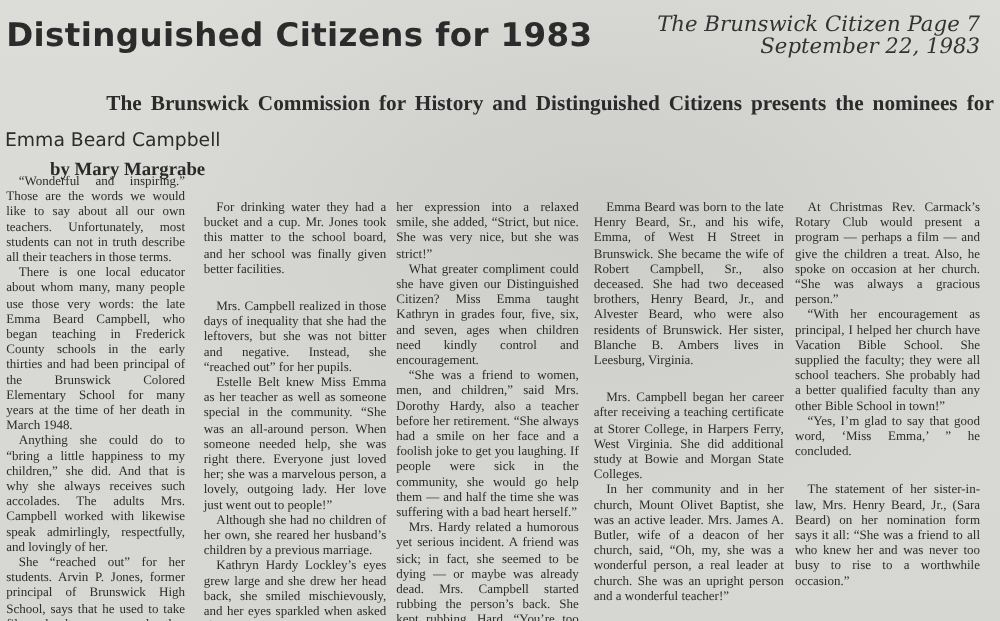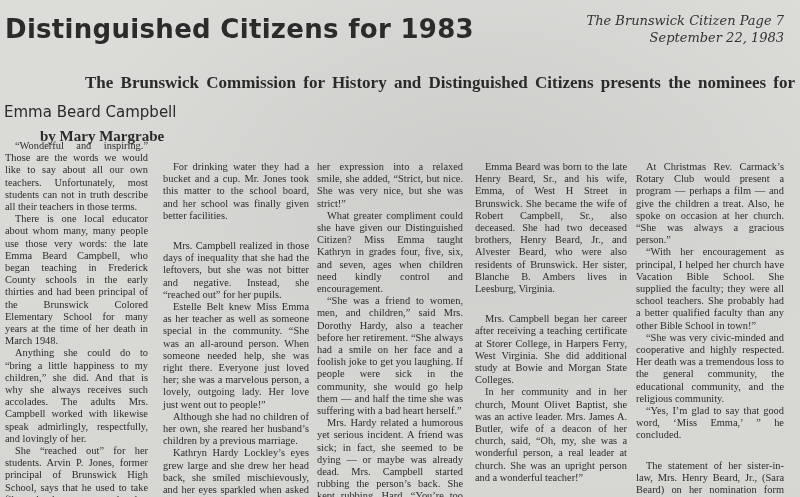--- a/index.html
+++ b/index.html
@@ -17,21 +17,21 @@
       linear-gradient(#dcdcd9, #d6d6d3);
   }
   .masthead-title {
     position:absolute; left:5px; top:14px;
     font-family:"DejaVu Sans", sans-serif; font-weight:bold;
     font-size:26px; letter-spacing:0.3px; color:#2b2b2b; white-space:nowrap;
   }
   .folio {
     position:absolute; right:16px; top:12px; text-align:right;
     font-family:"DejaVu Serif", serif; font-style:italic;
-    font-size:13px; line-height:17px; color:#333;
+    font-size:17px; line-height:17px; color:#333;
   }
   .subhead {
     position:absolute; left:85px; top:73px;
     font-family:"Liberation Serif", serif; font-weight:bold;
     font-size:17px; word-spacing:3px; color:#2b2b2b; white-space:nowrap;
   }
   .article-title {
     position:absolute; left:4px; top:103px;
     font-family:"DejaVu Sans", sans-serif; font-weight:normal;
     font-size:15px; color:#2b2b2b;
@@ -101,16 +101,15 @@
 <div class="col c4" style="top:161px;">
   <p>Emma Beard was born to the late Henry Beard, Sr., and his wife, Emma, of West H Street in Brunswick. She became the wife of Robert Campbell, Sr., also deceased. She had two deceased brothers, Henry Beard, Jr., and Alvester Beard, who were also residents of Brunswick. Her sister, Blanche B. Ambers lives in Leesburg, Virginia.</p>
   <p class="gap">Mrs. Campbell began her career after receiving a teaching certificate at Storer College, in Harpers Ferry, West Virginia. She did additional study at Bowie and Morgan State Colleges.</p>
   <p>In her community and in her church, Mount Olivet Baptist, she was an active leader. Mrs. James A. Butler, wife of a deacon of her church, said, “Oh, my, she was a wonderful person, a real leader at church. She was an upright person and a wonderful teacher!”</p>
 
 </div>
 
 <div class="col c5" style="top:161px;">
   <p>At Christmas Rev. Carmack’s Rotary Club would present a program — perhaps a film — and give the children a treat. Also, he spoke on occasion at her church. “She was always a gracious person.”</p>
   <p>“With her encouragement as principal, I helped her church have Vacation Bible School. She supplied the faculty; they were all school teachers. She probably had a better qualified faculty than any other Bible School in town!”</p>
-  <p>“She was very civic-minded and cooperative and highly respected. Her death was a tremendous loss to the general community, the educational community, and the religious community.</p>
   <p>“Yes, I’m glad to say that good word, ‘Miss Emma,’ ” he concluded.</p>
   <p class="gap">The statement of her sister-in-law, Mrs. Henry Beard, Jr., (Sara Beard) on her nomination form says it all: “She was a friend to all who knew her and was never too busy to rise to a worthwhile occasion.”</p>
 </div>
 
 </body></html>

